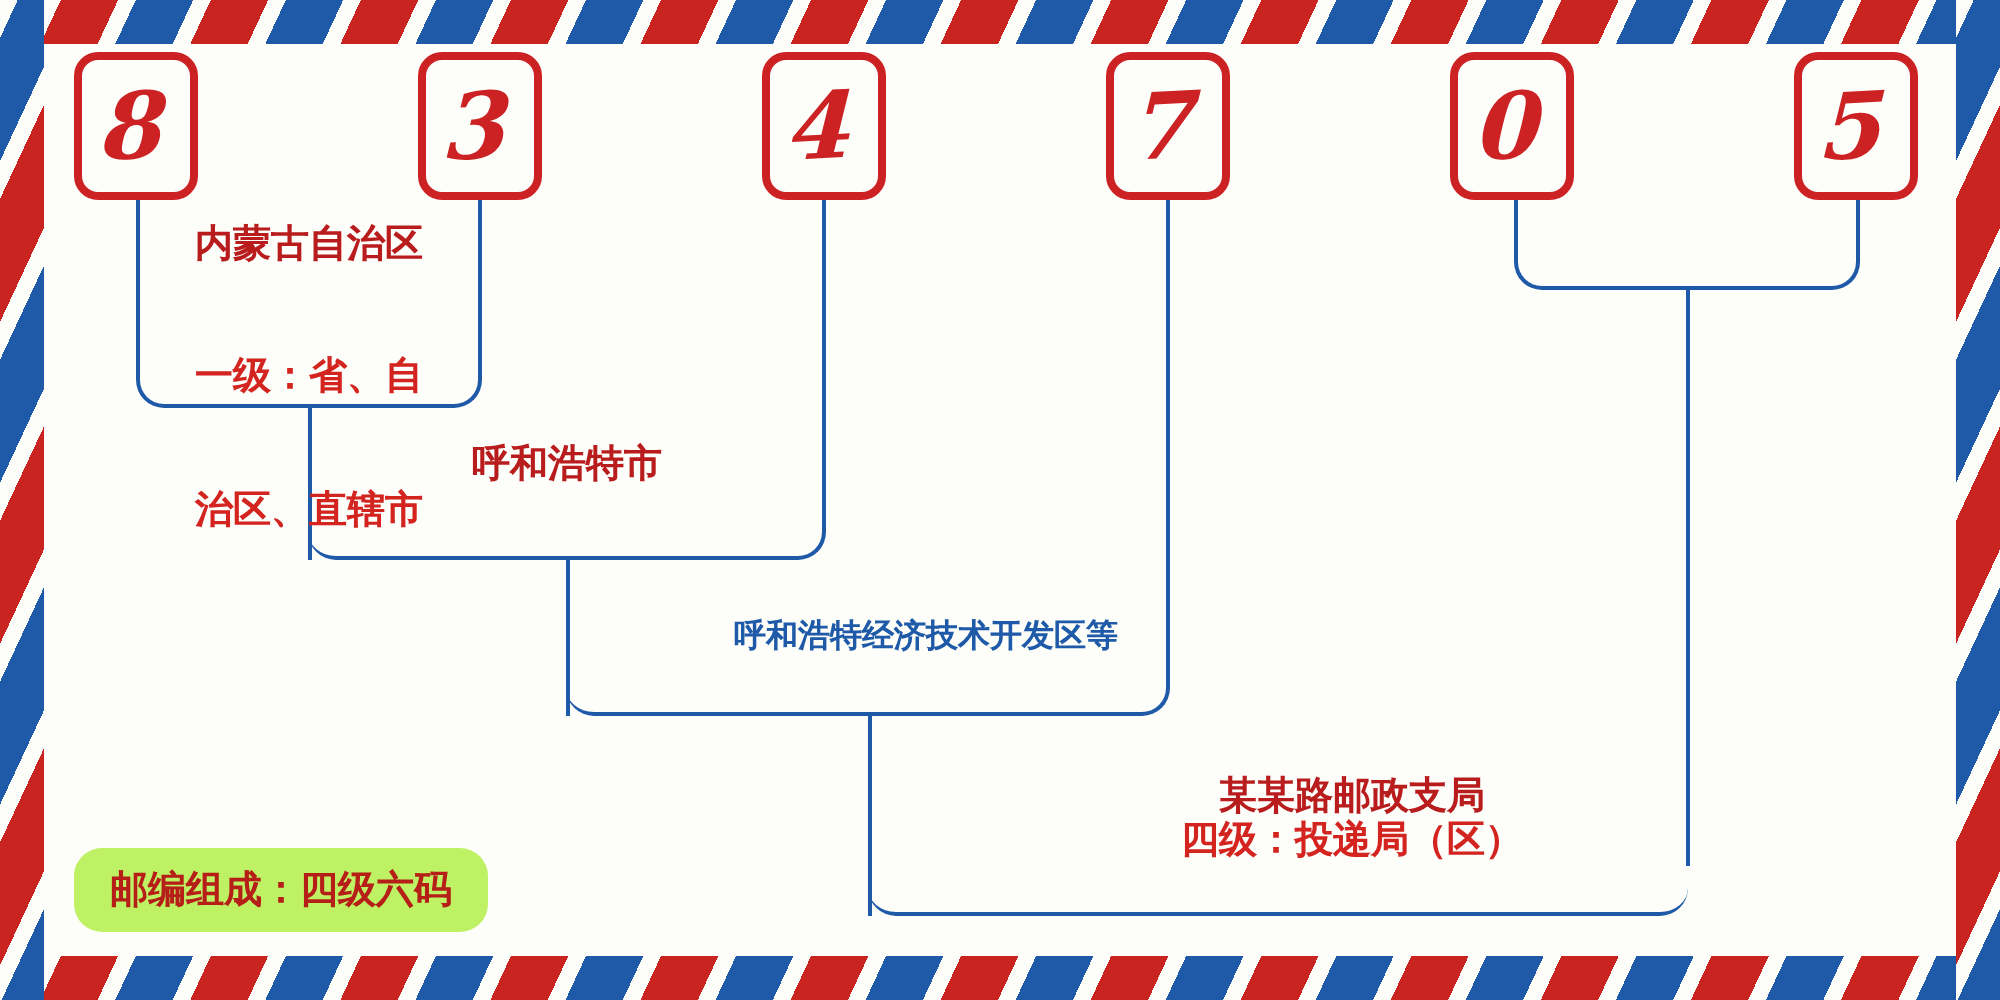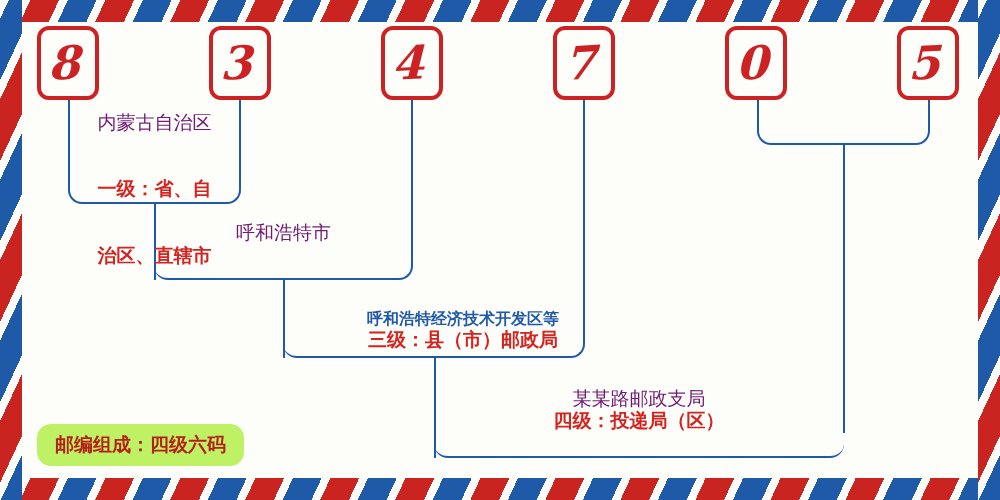--- a/index.html
+++ b/index.html
@@ -100,22 +100,22 @@
 
   
   .label {
     position: absolute;
     text-align: center;
     z-index: 8;
     line-height: 1.18;
     white-space: nowrap;
   }
   .label .title {
-    color: #701a75;
-    font-weight: normal;
+    color: #b91c1c;
+    font-weight: bold;
     font-size: 19px;
     display: block;
   }
   .label .sub {
     color: #d3241f;
     font-weight: bold;
     font-size: 19px;
     display: block;
   }
   .label.solo .title  { font-size: 18px; }
@@ -186,29 +186,28 @@
 
   <div class="bracket" style="left:154px; top:100px; width:259px; height:180px; border-left:none;"></div>
   <div class="label" style="left:154px; top:222px; width:259px;">
     <span class="title">呼和浩特市</span>
   </div>
   <div class="stem" style="left:283px; top:280px; height:78px;"></div>
 
   <div class="bracket" style="left:283px; top:100px; width:302px; height:258px; border-left:none;"></div>
   <div class="label" style="left:283px; top:310px; width:302px;padding-left:29px;">
     <span class="title small" style="font-size:16px; color:#1f5aa8; font-weight:bold; display:block;">呼和浩特经济技术开发区等</span>
-    <span class="sub">三级：县（市）邮政局</span>
   </div>
   <div class="stem" style="left:434px; top:358px; height:76px;"></div>
 
   <div class="bracket" style="left:757px; top:100px; width:173px; height:45px;"></div>
   <div class="stem" style="left:843px; top:145px; height:288px;"></div>
 
   <div class="bracket" style="left:434px; top:300px; width:410px; height:158px; border-left:none; border-right:none;"></div>
   <div class="stem" style="left:434px; top:370px; height:88px;"></div>
-  <div class="label" style="left:434px; top:388px; width:410px;">
+  <div class="label" style="left:434px; top:388px; width:410px;padding-left:37px;">
     <span class="title">某某路邮政支局</span>
     <span class="sub">四级：投递局（区）</span>
   </div>
 
   <div id="footer-badge">邮编组成：四级六码</div>
 
 </div>
 
 </body></html>

